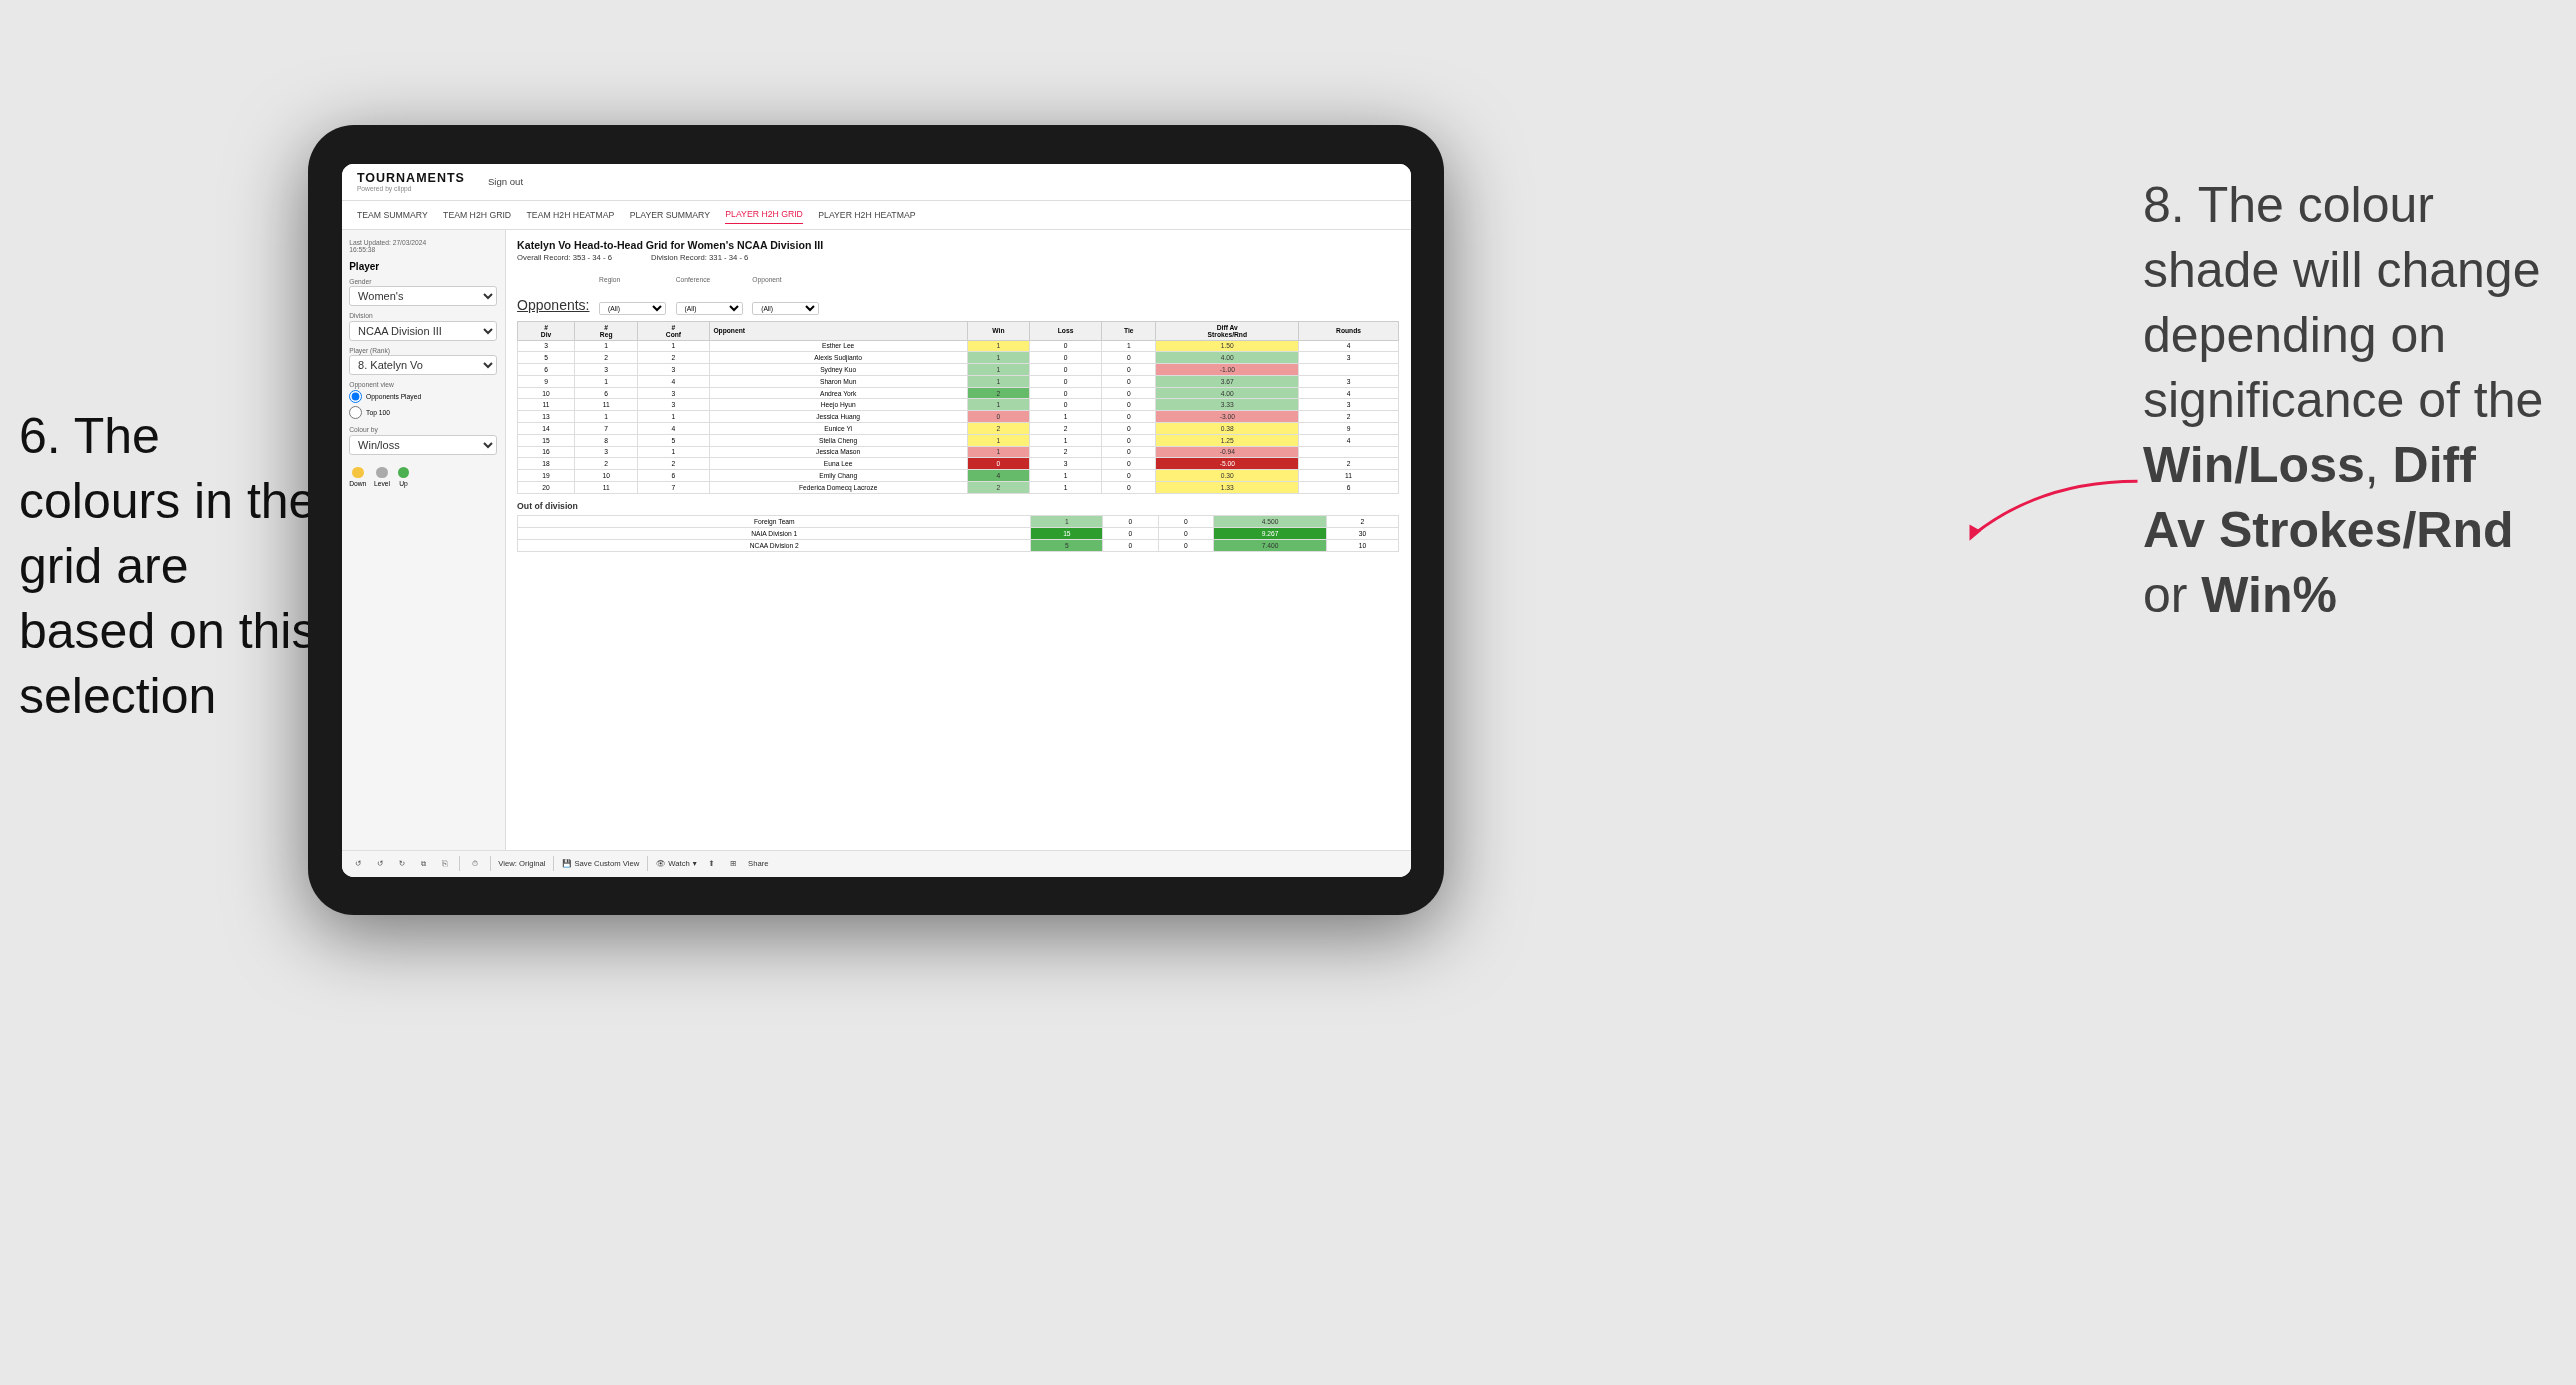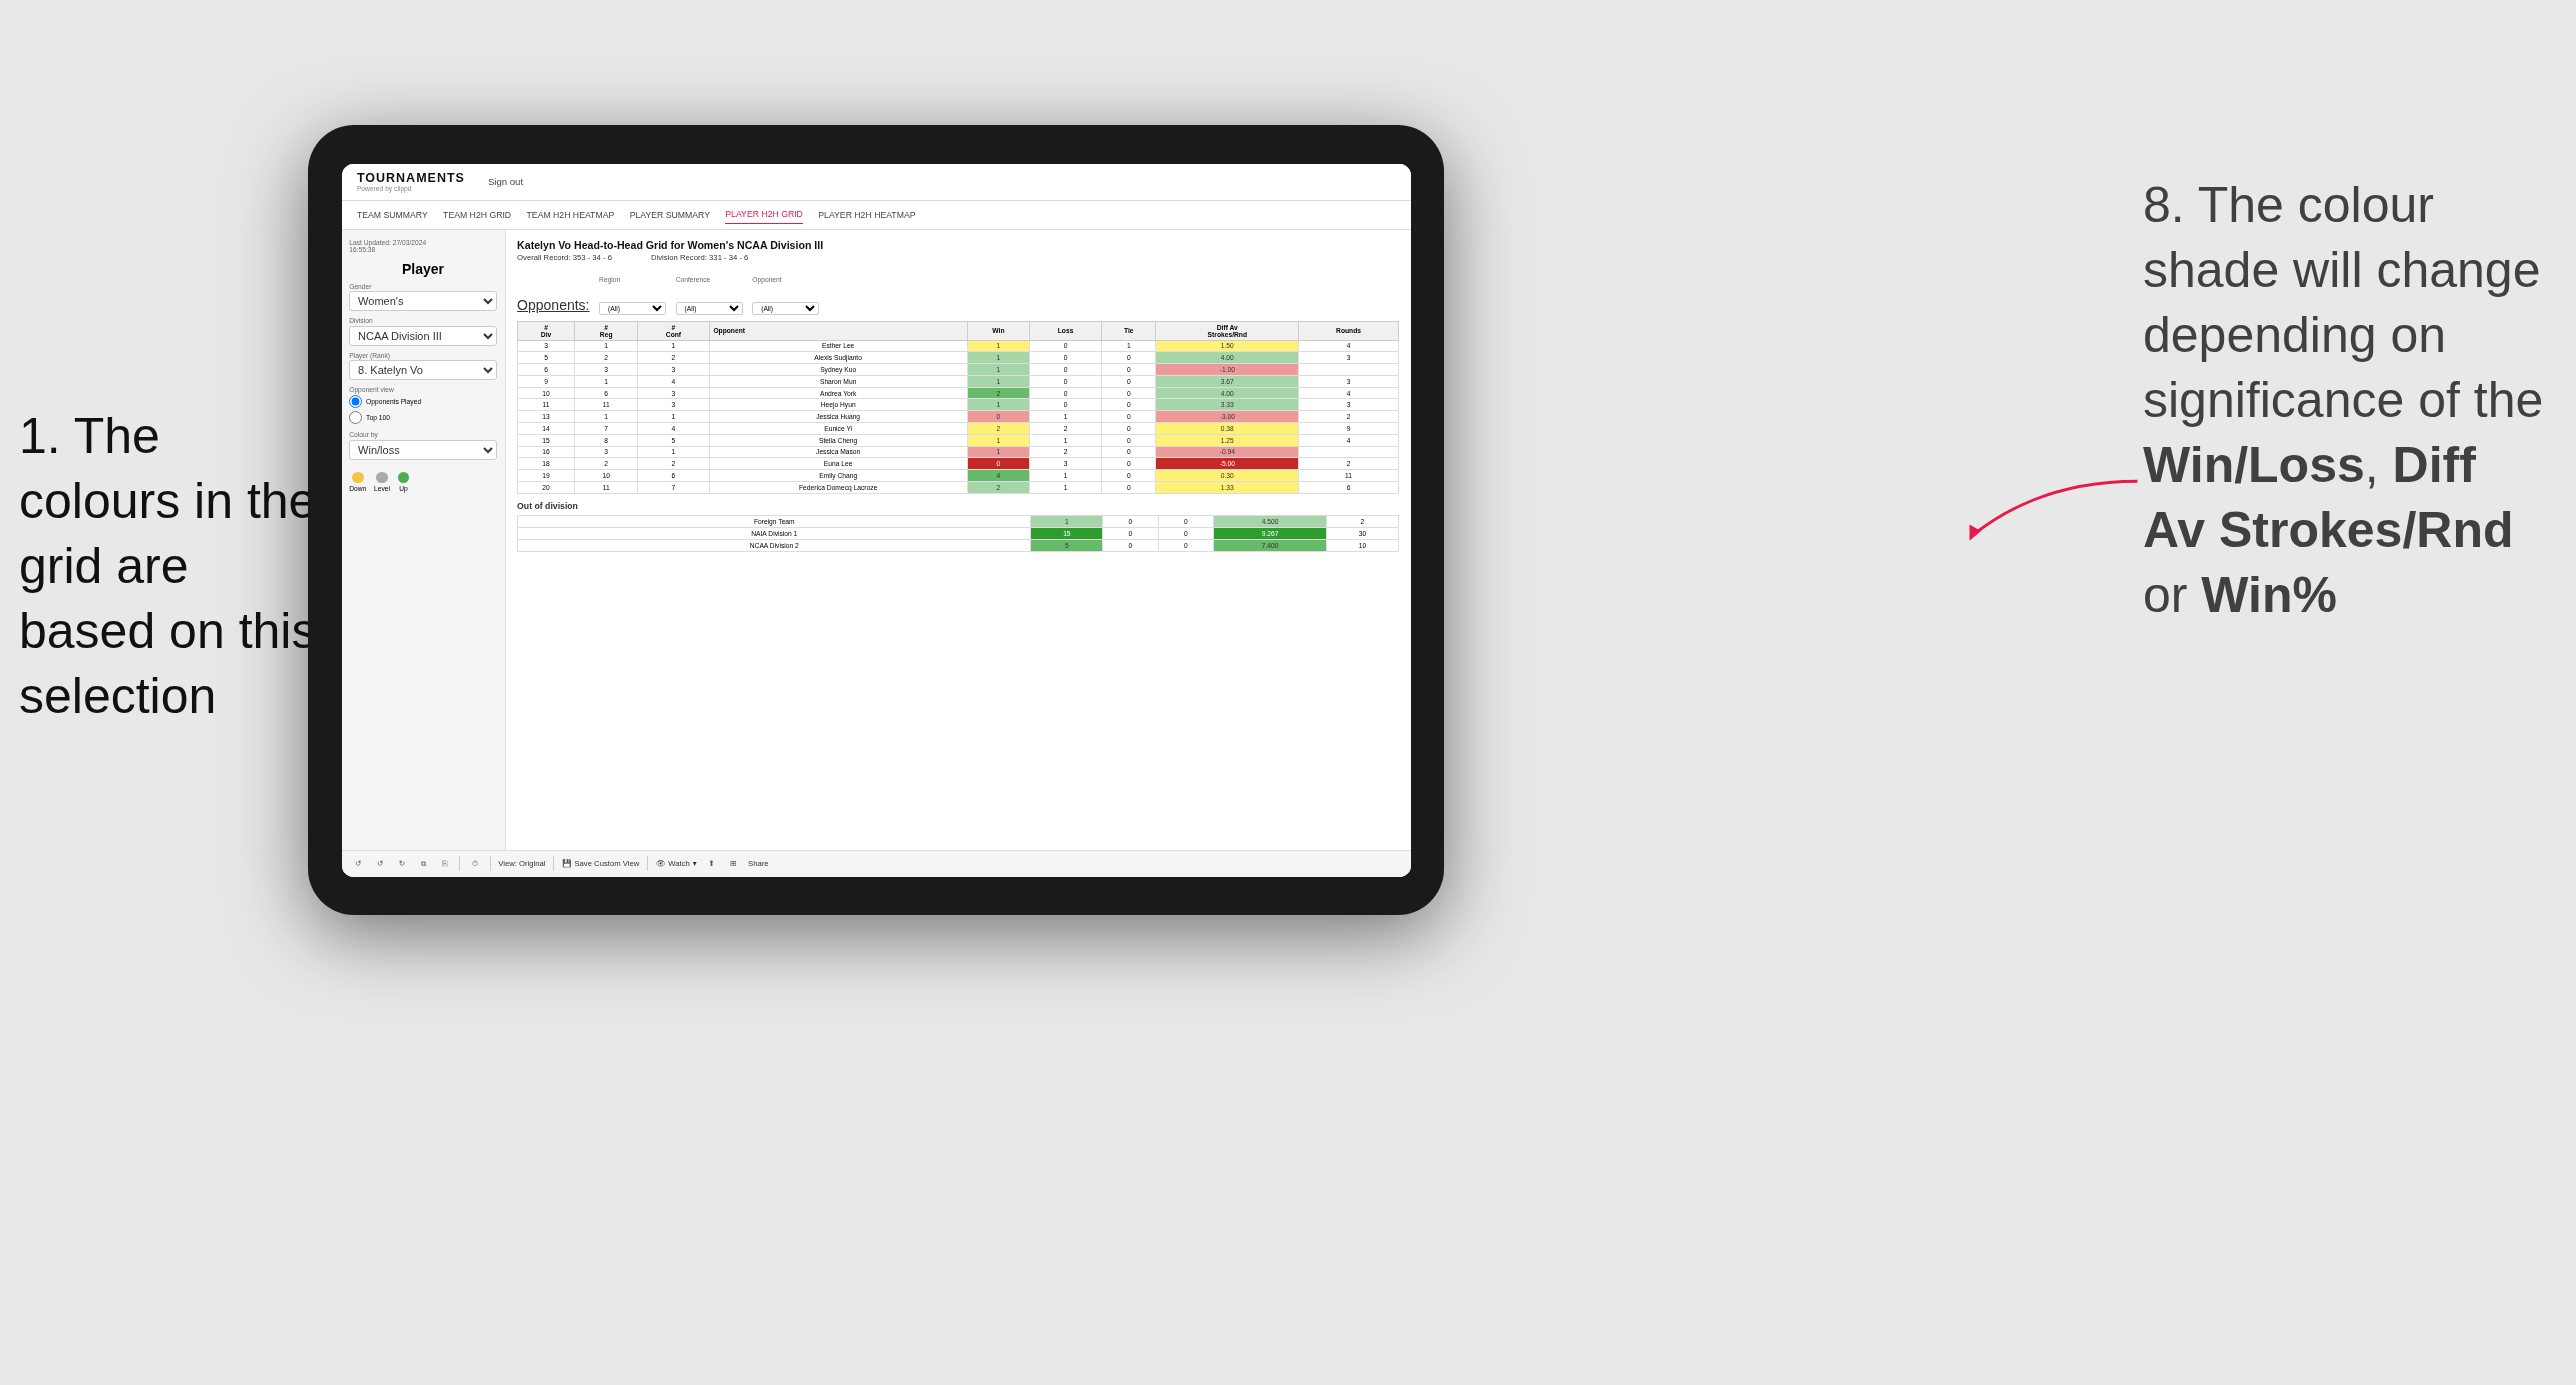--- a/index.html
+++ b/index.html
@@ -155,25 +155,24 @@
       font-size: 7.7px;
     }
 
     .sidebar-updated {
       font-size: 6.7px;
       color: #666;
       margin-bottom: 7.7px;
     }
 
     .sidebar-section-title {
-      font-size: 14px;
+      font-size: 10px;
       font-weight: bold;
       margin-bottom: 5.8px;
       margin-top: 3.9px;
-      text-align: center;
     }
 
     .sidebar-label {
       font-size: 6.7px;
       color: #666;
       margin-bottom: 1.9px;
     }
 
     .sidebar-select {
       width: 100%;
@@ -354,21 +353,21 @@
       position: absolute;
       left: 308px;
       top: 597px;
       pointer-events: none;
     }
   </style>
 </head>
 <body>
 
 <div class="annotation-left">
-  <span>1. The colours in the grid are based on this selection</span>
+  <span>6. The colours in the grid are based on this selection</span>
 </div>
 
 <div class="annotation-right">
   <span>8. The colour shade will change depending on significance of the </span><strong>Win/Loss</strong><span>, </span><strong>Diff Av Strokes/Rnd</strong><span> or </span><strong>Win%</strong>
 </div>
 
 <svg class="annotation-arrow-left" width="270" height="77" viewBox="0 0 280 80">
   <path d="M 0 10 Q 100 10 200 65" stroke="#e8194b" stroke-width="3" fill="none"></path>
   <polygon points="195,55 210,70 205,57" fill="#e8194b"></polygon>
 </svg>

